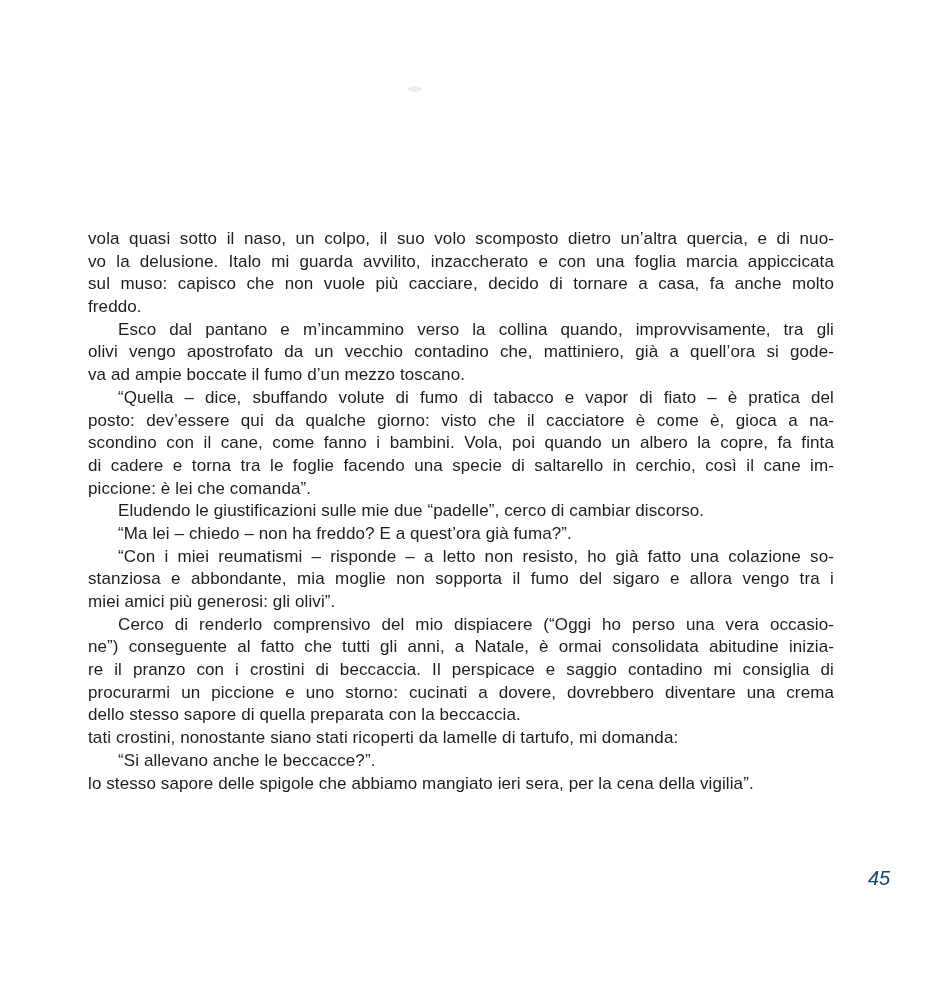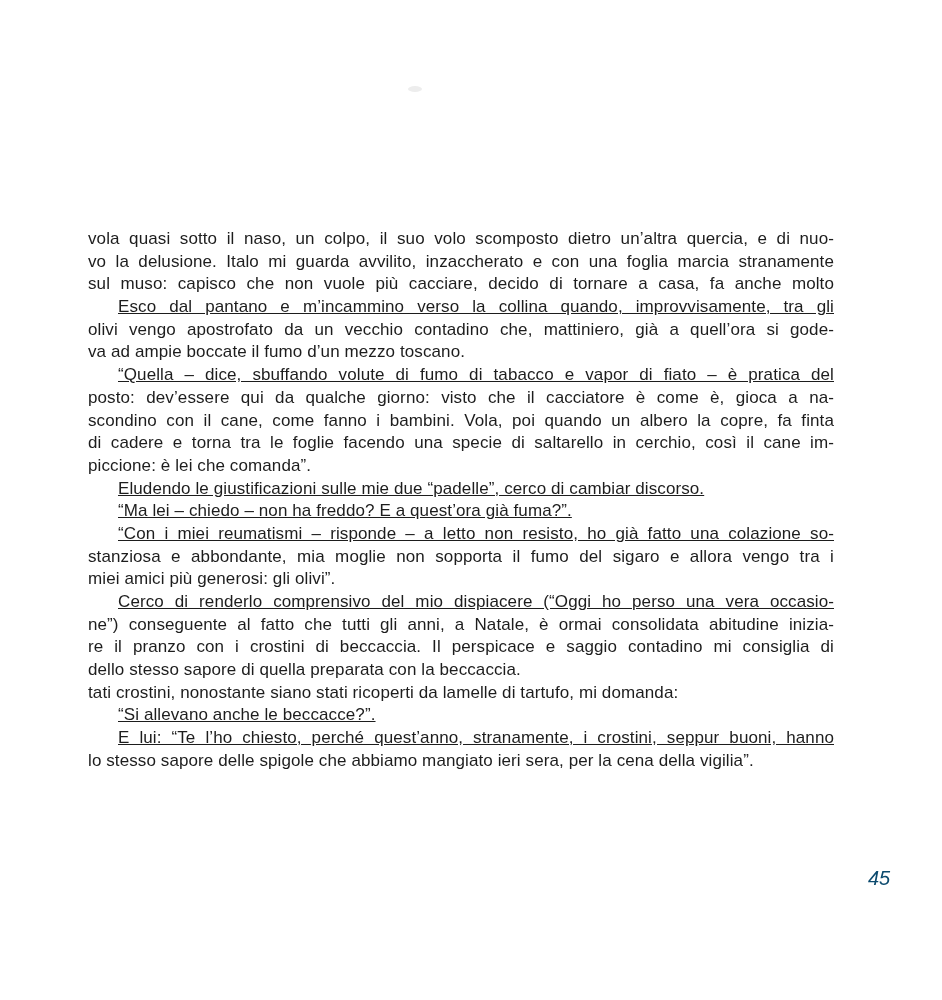--- a/index.html
+++ b/index.html
@@ -44,43 +44,43 @@
     text-align: justify;
     text-align-last: justify;
     white-space: normal;
     overflow: hidden;
   }
   .line.last {
     text-align-last: left;
   }
   .line.indent {
     text-indent: 30px;
-    text-decoration: underline;
   }
   .page-number {
     position: absolute;
     left: 868px;
     top: 866px;
     width: 40px;
     color: #0c4a6e;
     font-size: 20px;
     font-style: italic;
     line-height: 24px;
   }
 </style>
 </head>
 <body>
 
 <div class="sheet">
   <div class="scan-speck"></div>
   <div class="text-block" id="text-block">
       <div class="para">
         <div class="line">vola quasi sotto il naso, un colpo, il suo volo scomposto dietro un’altra quercia, e di nuo-</div>
-        <div class="line">vo la delusione. Italo mi guarda avvilito, inzaccherato e con una foglia marcia stranamente</div>
+        <div class="line">vo la delusione. Italo mi guarda avvilito, inzaccherato e con una foglia marcia appiccicata</div>
         <div class="line">sul muso: capisco che non vuole più cacciare, decido di tornare a casa, fa anche molto</div>
+        <div class="line last">freddo.</div>
       </div>
       <div class="para">
         <div class="line indent">Esco dal pantano e m’incammino verso la collina quando, improvvisamente, tra gli</div>
         <div class="line">olivi vengo apostrofato da un vecchio contadino che, mattiniero, già a quell’ora si gode-</div>
         <div class="line last">va ad ampie boccate il fumo d’un mezzo toscano.</div>
       </div>
       <div class="para">
         <div class="line indent">“Quella – dice, sbuffando volute di fumo di tabacco e vapor di fiato – è pratica del</div>
         <div class="line">posto: dev’essere qui da qualche giorno: visto che il cacciatore è come è, gioca a na-</div>
         <div class="line">scondino con il cane, come fanno i bambini. Vola, poi quando un albero la copre, fa finta</div>
@@ -95,27 +95,27 @@
       </div>
       <div class="para">
         <div class="line indent">“Con i miei reumatismi – risponde – a letto non resisto, ho già fatto una colazione so-</div>
         <div class="line">stanziosa e abbondante, mia moglie non sopporta il fumo del sigaro e allora vengo tra i</div>
         <div class="line last">miei amici più generosi: gli olivi”.</div>
       </div>
       <div class="para">
         <div class="line indent">Cerco di renderlo comprensivo del mio dispiacere (“Oggi ho perso una vera occasio-</div>
         <div class="line">ne”) conseguente al fatto che tutti gli anni, a Natale, è ormai consolidata abitudine inizia-</div>
         <div class="line">re il pranzo con i crostini di beccaccia. Il perspicace e saggio contadino mi consiglia di</div>
+        <div class="line">procurarmi un piccione e uno storno: cucinati a dovere, dovrebbero diventare una crema</div>
         <div class="line last">dello stesso sapore di quella preparata con la beccaccia.</div>
       </div>
       <div class="para">
         <div class="line last">tati crostini, nonostante siano stati ricoperti da lamelle di tartufo, mi domanda:</div>
       </div>
       <div class="para">
         <div class="line last indent">“Si allevano anche le beccacce?”.</div>
       </div>
       <div class="para">
-        <div class="line indent">E lui: “Te l’ho chiesto, perché quest’anno, stranamente, i crostini, seppur buoni, hanno</div>
         <div class="line last">lo stesso sapore delle spigole che abbiamo mangiato ieri sera, per la cena della vigilia”.</div>
       </div>
     </div>
   <div class="page-number">45</div>
 </div>
 
 </body></html>

